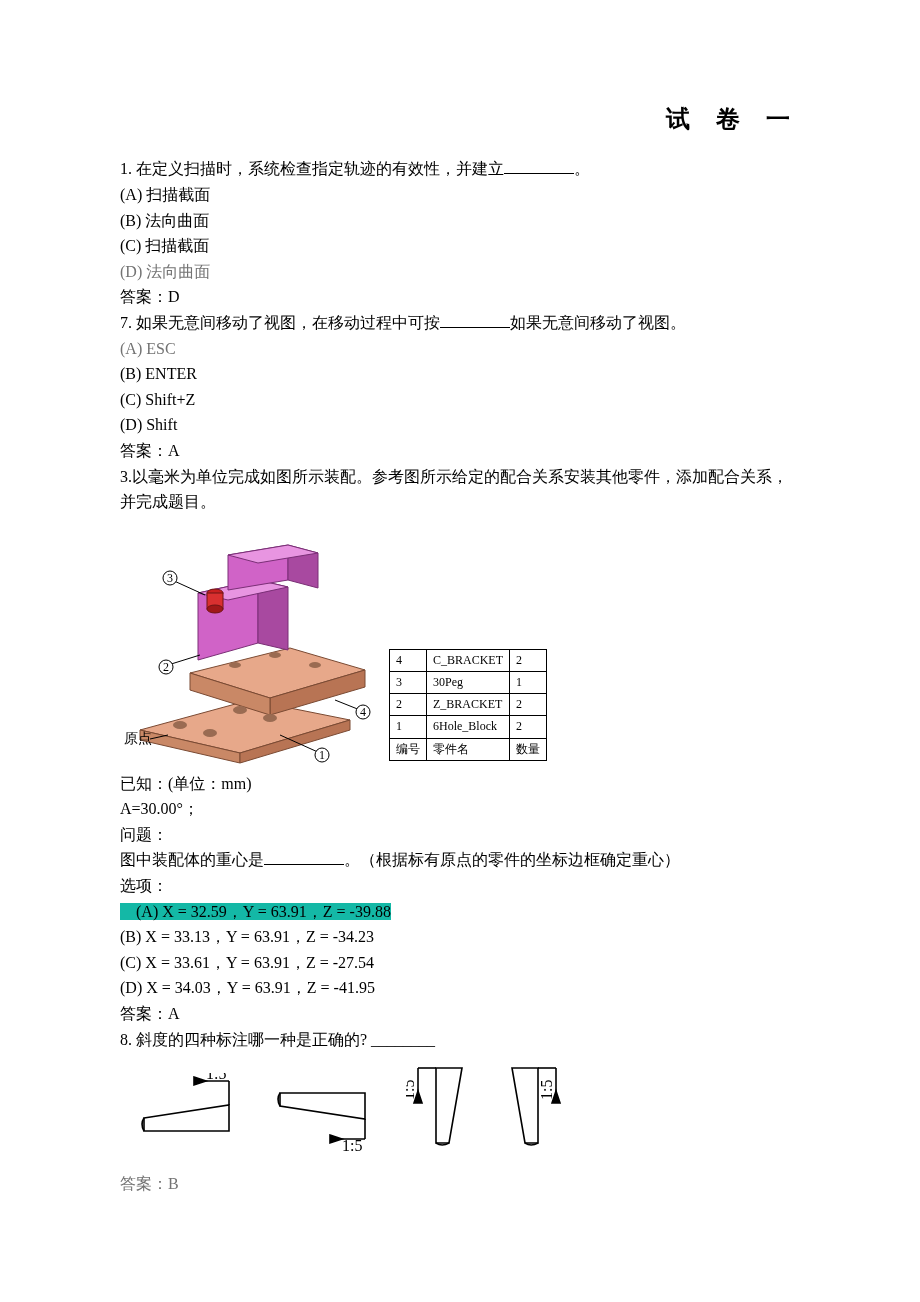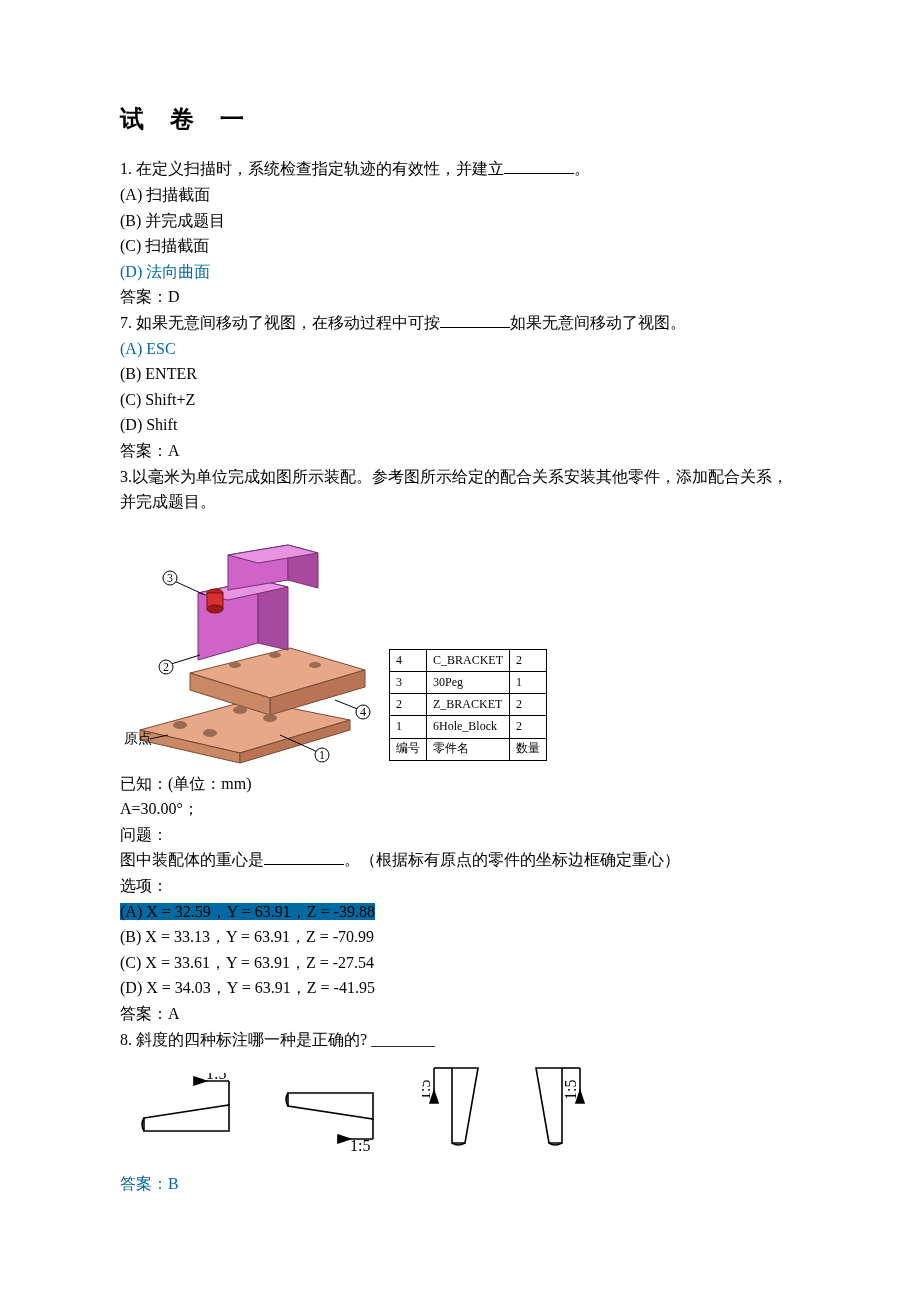--- a/index.html
+++ b/index.html
@@ -7,29 +7,29 @@
     font-size: 16px;
     line-height: 1.6;
     color: #000;
     margin: 0;
     padding: 100px 120px 60px 120px;
     width: 920px;
     box-sizing: border-box;
     background: #fff;
   }
   .title {
-    text-align: left;
+    text-align: right;
     font-size: 24px;
     font-weight: bold;
     letter-spacing: 10px;
     margin-bottom: 18px;
   }
   .line { margin: 0; padding: 0; }
-  .red { color: #0369a1; }
-  .highlight { background: #0369a1; }
+  .red { color: #737373; }
+  .highlight { background: #14b8a6; padding-left: 16px; }
   .blank {
     display: inline-block;
     border-bottom: 1px solid #000;
     width: 70px;
     height: 1em;
     vertical-align: baseline;
   }
   .fig-row {
     display: flex;
     align-items: flex-end;
@@ -41,39 +41,39 @@
     font-family: "Times New Roman", serif;
     font-size: 12px;
     margin-bottom: 4px;
   }
   table.parts td, table.parts th {
     border: 1px solid #000;
     padding: 1px 6px;
     text-align: left;
     font-weight: normal;
   }
-  table.parts .hdr { font-family: Liberation Mono, monospace; }
+  table.parts .hdr { font-family: Liberation Sans, sans-serif; }
   .q4-row {
     display: flex;
     align-items: flex-end;
-    gap: 34px;
+    gap: 26px;
     margin: 6px 0 18px 14px;
   }
   svg { display: block; }
 </style>
 </head>
 <body>
 
 <div class="title">试 卷 一</div>
 
 <p class="line">
   <span>1. 在定义扫描时，系统检查指定轨迹的有效性，并建立</span><span class="blank"></span><span>。</span>
 </p>
 <p class="line">(A) 扫描截面</p>
-<p class="line">(B) 并完成题目</p>
+<p class="line">(B) 法向曲面</p>
 <p class="line">(C) 扫描截面</p>
 <p class="line red">(D) 法向曲面</p>
 <p class="line">答案：D</p>
 
 <p class="line">
   <span>7.  如果无意间移动了视图，在移动过程中可按</span><span class="blank"></span><span>如果无意间移动了视图。</span>
 </p>
 <p class="line red">(A)    ESC</p>
 <p class="line">(B)    ENTER</p>
 <p class="line">(C)    Shift+Z</p>
@@ -164,21 +164,21 @@
 </div>
 
 <p class="line">已知：(单位：mm)</p>
 <p class="line">A=30.00°；</p>
 <p class="line">问题：</p>
 <p class="line">
   <span>图中装配体的重心是</span><span class="blank" style="width:80px"></span><span>。（根据标有原点的零件的坐标边框确定重心）</span>
 </p>
 <p class="line">选项：</p>
 <p class="line"><span class="highlight">(A)  X = 32.59，Y = 63.91，Z = -39.88</span></p>
-<p class="line">(B)  X = 33.13，Y = 63.91，Z = -70.99</p>
+<p class="line">(B)  X = 33.13，Y = 63.91，Z = -34.23</p>
 <p class="line">(C)  X = 33.61，Y = 63.91，Z = -27.54</p>
 <p class="line">(D)  X = 34.03，Y = 63.91，Z = -41.95</p>
 <p class="line">答案：A</p>
 
 <p class="line">8.  斜度的四种标注哪一种是正确的? ________</p>
 
 <div class="q4-row">
 
   <svg width="110" height="80" viewBox="0 0 110 80">
     <g stroke="#000" stroke-width="1.6" fill="none">

